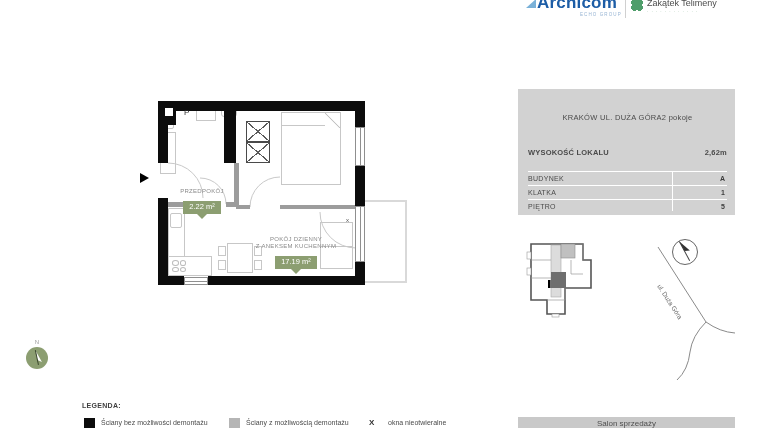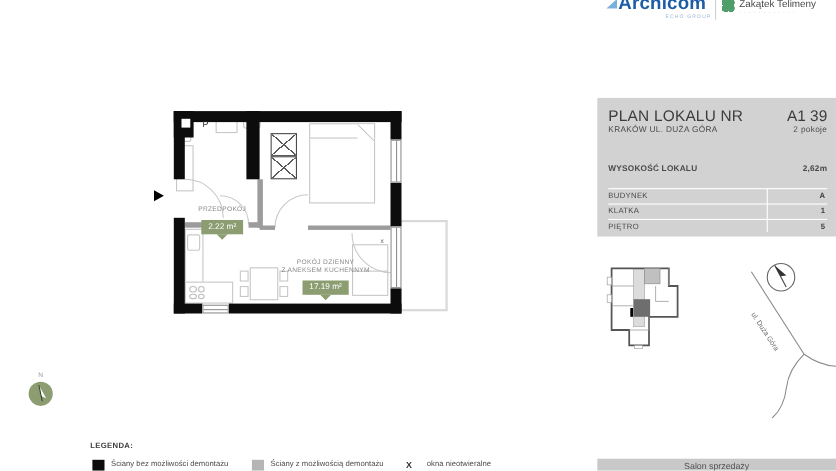--- a/index.html
+++ b/index.html
@@ -171,37 +171,33 @@
   </div>
 
   <div class="legend-title" style="left:82px;top:402px;">LEGENDA:</div>
   <div class="sw-black" style="left:84px;top:418px;"></div>
   <div class="legend-item-label" style="left:101px;top:419px;">Ściany bez możliwości demontażu</div>
   <div class="sw-gray" style="left:229px;top:418px;"></div>
   <div class="legend-item-label" style="left:246px;top:419px;">Ściany z możliwością demontażu</div>
   <div class="sw-x" style="left:369px;top:418px;">X</div>
   <div class="legend-item-label" style="left:388px;top:419px;">okna nieotwieralne</div>
 
-  <div class="abs" style="left:543px;top:0;width:217px;height:364px;">
+  <div class="abs" style="left:518px;top:0;width:217px;height:364px;">
 
     <div class="logo-archicom" style="left:8px;top:-7px;">
       <span class="logo-flag"></span><span>Archicom</span>
     </div>
     <div class="logo-echo" style="left:62px;top:12px;">ECHO GROUP</div>
     <div class="logo-divider" style="left:107px;top:-2px;height:20px;"></div>
     <div class="clover" style="left:113px;top:-1px;"></div>
     <div class="logo-estate" style="left:129px;top:-2px;">Zakątek Telimeny</div>
     <div class="logo-tagline" style="left:129px;top:9px;">· · · · · · · · · · · ·</div>
 
     <div class="infobox" style="left:0;top:89px;width:217px;height:126px;">
-      <div class="info-title-row" style="top:8px;">
-        <span class="info-title">PLAN LOKALU NR</span>
-        <span class="info-unit">A1 39</span>
-      </div>
-      <div class="info-sub-row" style="top:24px;">
+      <div class="info-sub-row" style="top:24px;justify-content:center;">
         <span class="info-sub">KRAKÓW UL. DUŻA GÓRA</span>
         <span class="info-sub">2 pokoje</span>
       </div>
       <div class="spec-row" style="top:59px;font-weight:bold;">
         <span class="spec-label">WYSOKOŚĆ LOKALU</span>
         <span class="spec-value">2,62m</span>
       </div>
       <div class="tbl" style="top:82px;">
         <div class="tbl-row">
           <span class="tbl-label">BUDYNEK</span>

